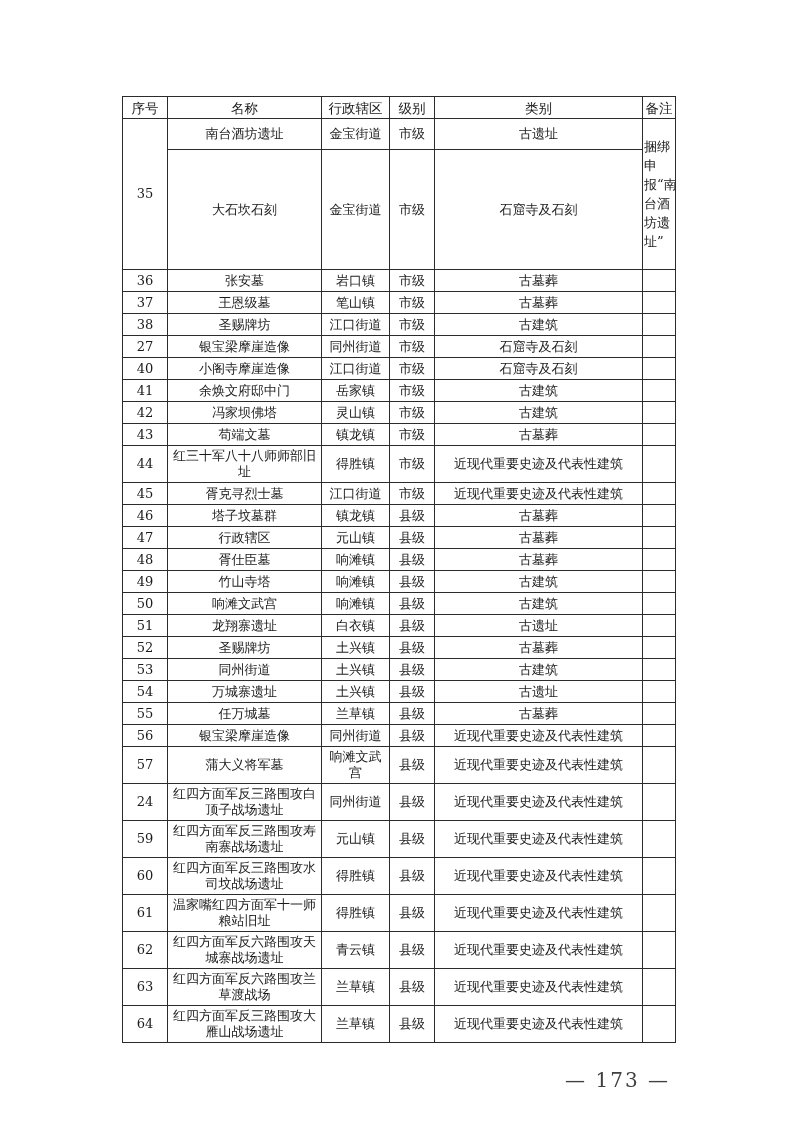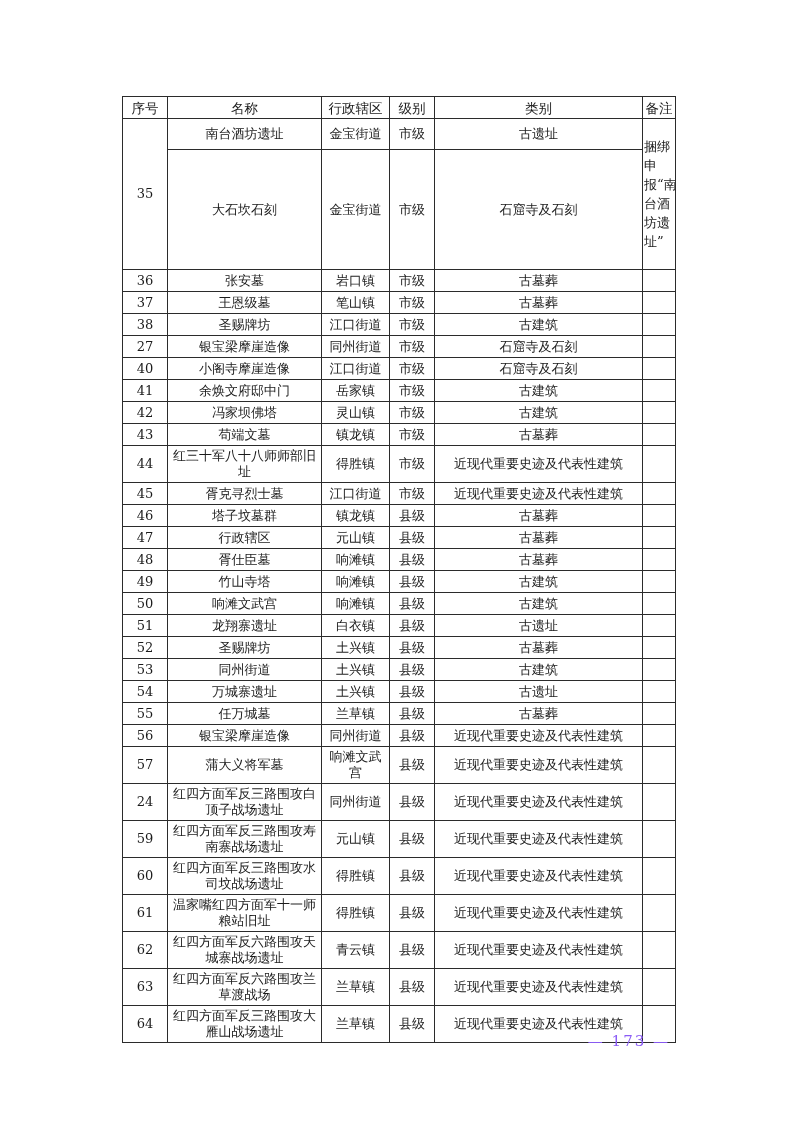--- a/index.html
+++ b/index.html
@@ -43,25 +43,25 @@
   tbody tr.row-suba { height: 25px; }
   tbody tr.row-tall { height: 95px; }
   td.remark-cell {
     vertical-align: top;
     padding: 18px 1px;
     line-height: 19px;
     text-align: left;
   }
   .page-number {
     position: absolute;
-    top: 1031px;
+    top: 1070px;
     right: 124px;
-    font-size: 15px;
+    font-size: 20px;
     line-height: 20px;
-    color: #8b5cf6;
+    color: #404040;
     letter-spacing: 2px;
     white-space: nowrap;
   }
 </style>
 </head>
 <body>
 
 <div class="page">
   <table class="heritage">
     <colgroup>

